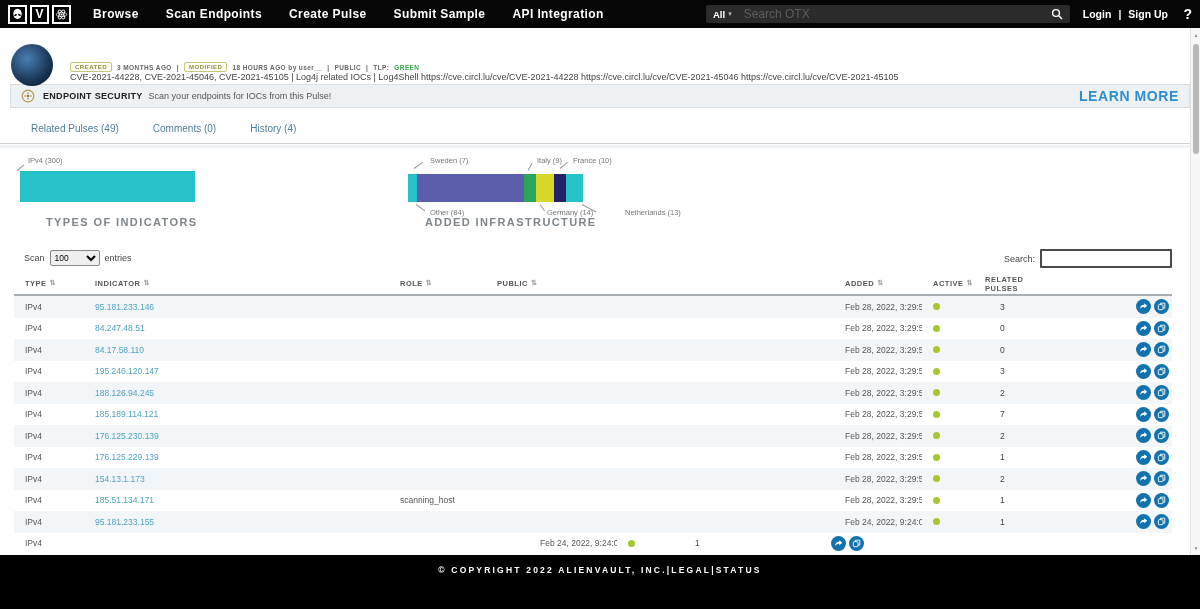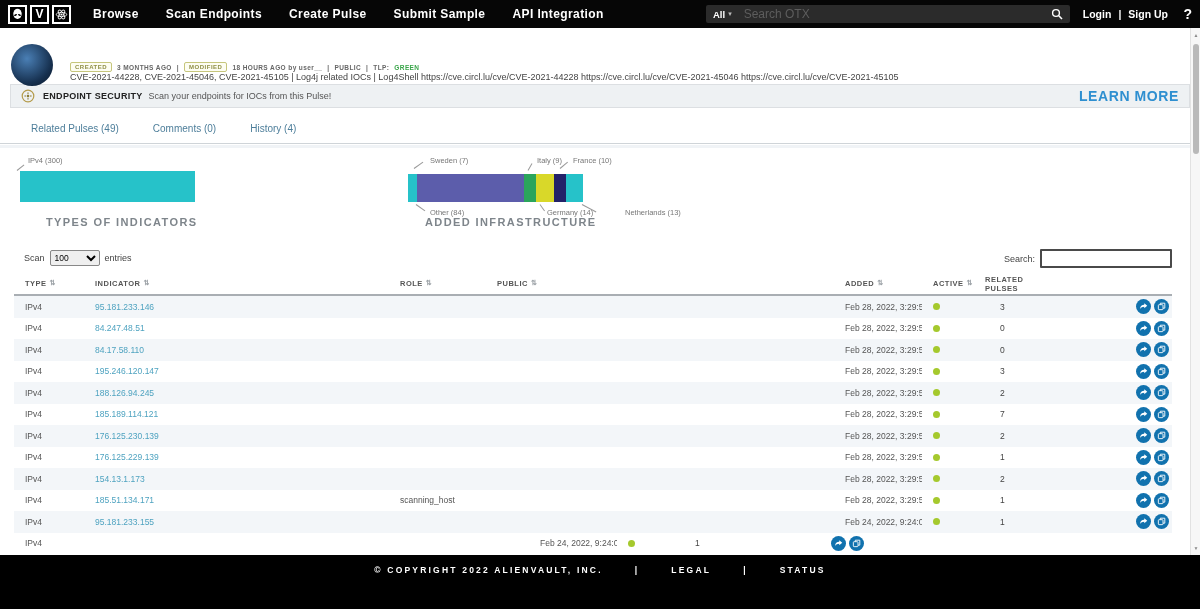--- a/index.html
+++ b/index.html
@@ -80,21 +80,21 @@
   .td{font-size:8.5px;color:#555;box-sizing:border-box;padding-left:11px;white-space:nowrap;
       overflow:hidden;}
   .td.ind a{color:#4fa3c0;text-decoration:none;cursor:pointer;}
   .activedot{width:7px;height:7px;border-radius:50%;background:#a5c92d;margin-left:11px;}
   .td.rel{padding-left:26px;color:#444;}
   .td.actions{display:flex;justify-content:flex-end;gap:3px;padding-right:3px;}
   .circbtn{width:15px;height:15px;border-radius:50%;background:#1172ae;display:flex;
            align-items:center;justify-content:center;cursor:pointer;}
   
   .footer{position:absolute;left:0;top:555px;width:1200px;height:54px;background:#000;z-index:20;}
-  .footer-inner{display:flex;justify-content:center;align-items:center;gap:32px;padding-top:10px;
+  .footer-inner{display:flex;justify-content:center;align-items:center;gap:0;padding-top:10px;
                 color:#fff;font-size:8.5px;font-weight:bold;letter-spacing:2.2px;}
   .footer-inner .flnk{cursor:pointer;}
   
   .scrollbar{position:absolute;left:1190px;top:28px;width:10px;height:527px;background:#f7f7f7;
              border-left:1px solid #e2e2e2;box-sizing:border-box;z-index:25;}
   .scrollbar .arr{position:absolute;left:0;width:10px;text-align:center;font-size:5px;color:#8a8a8a;}
   .scrollbar .thumb{position:absolute;left:2px;top:16px;width:6px;height:110px;background:#b9b9b9;
                     border-radius:3px;}
   .divsep{color:inherit;}
 </style>

